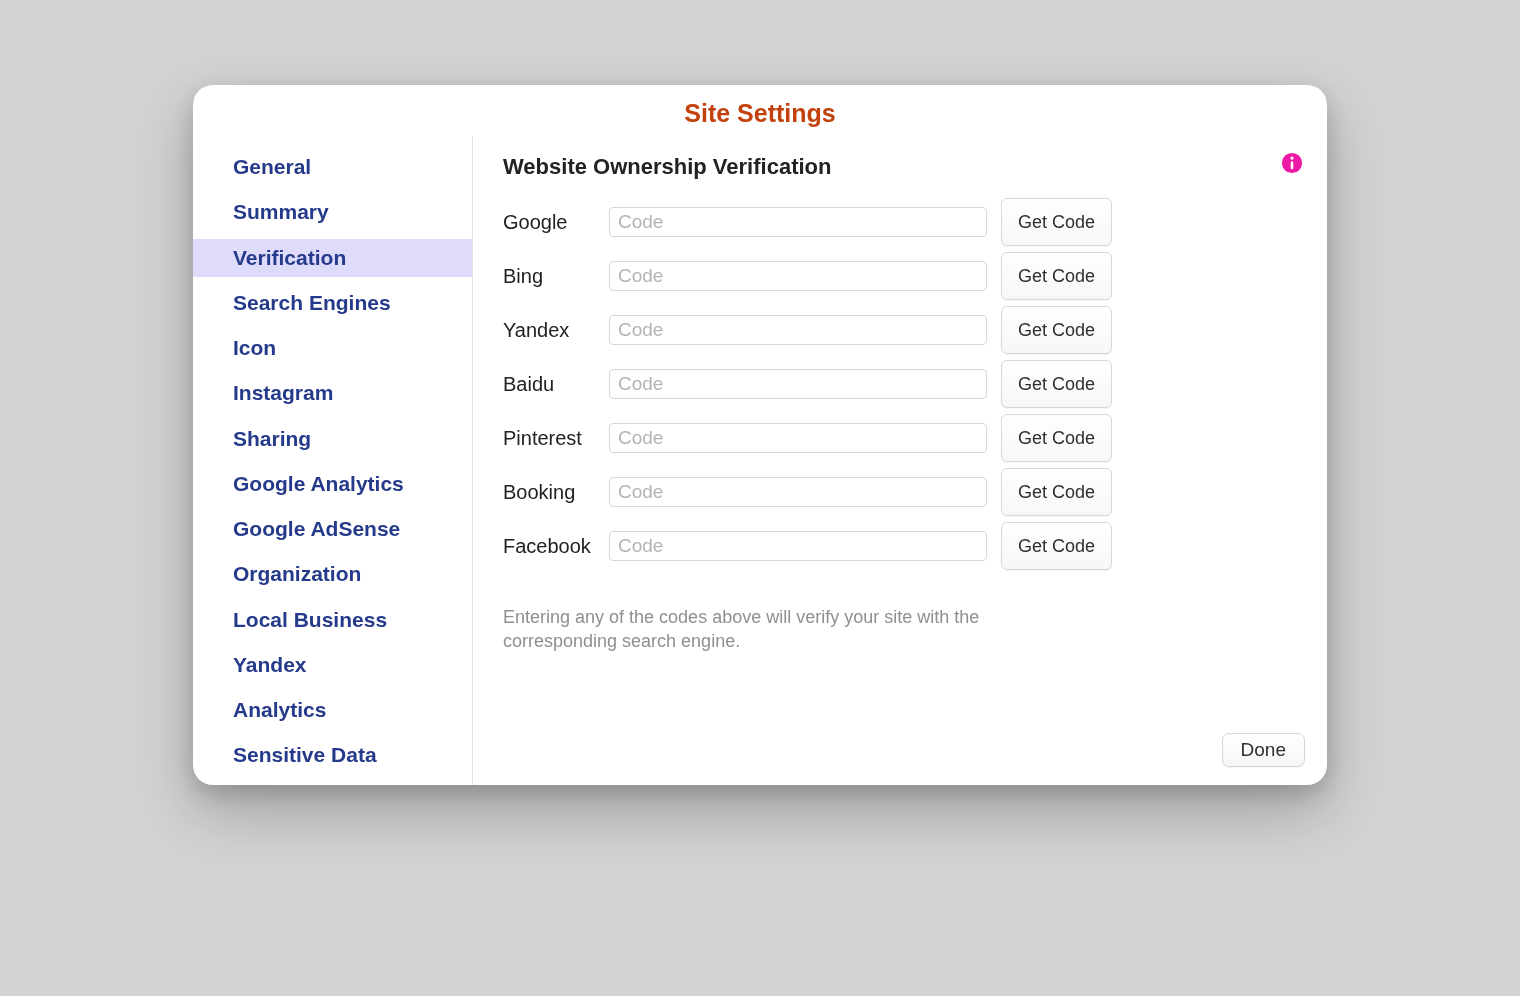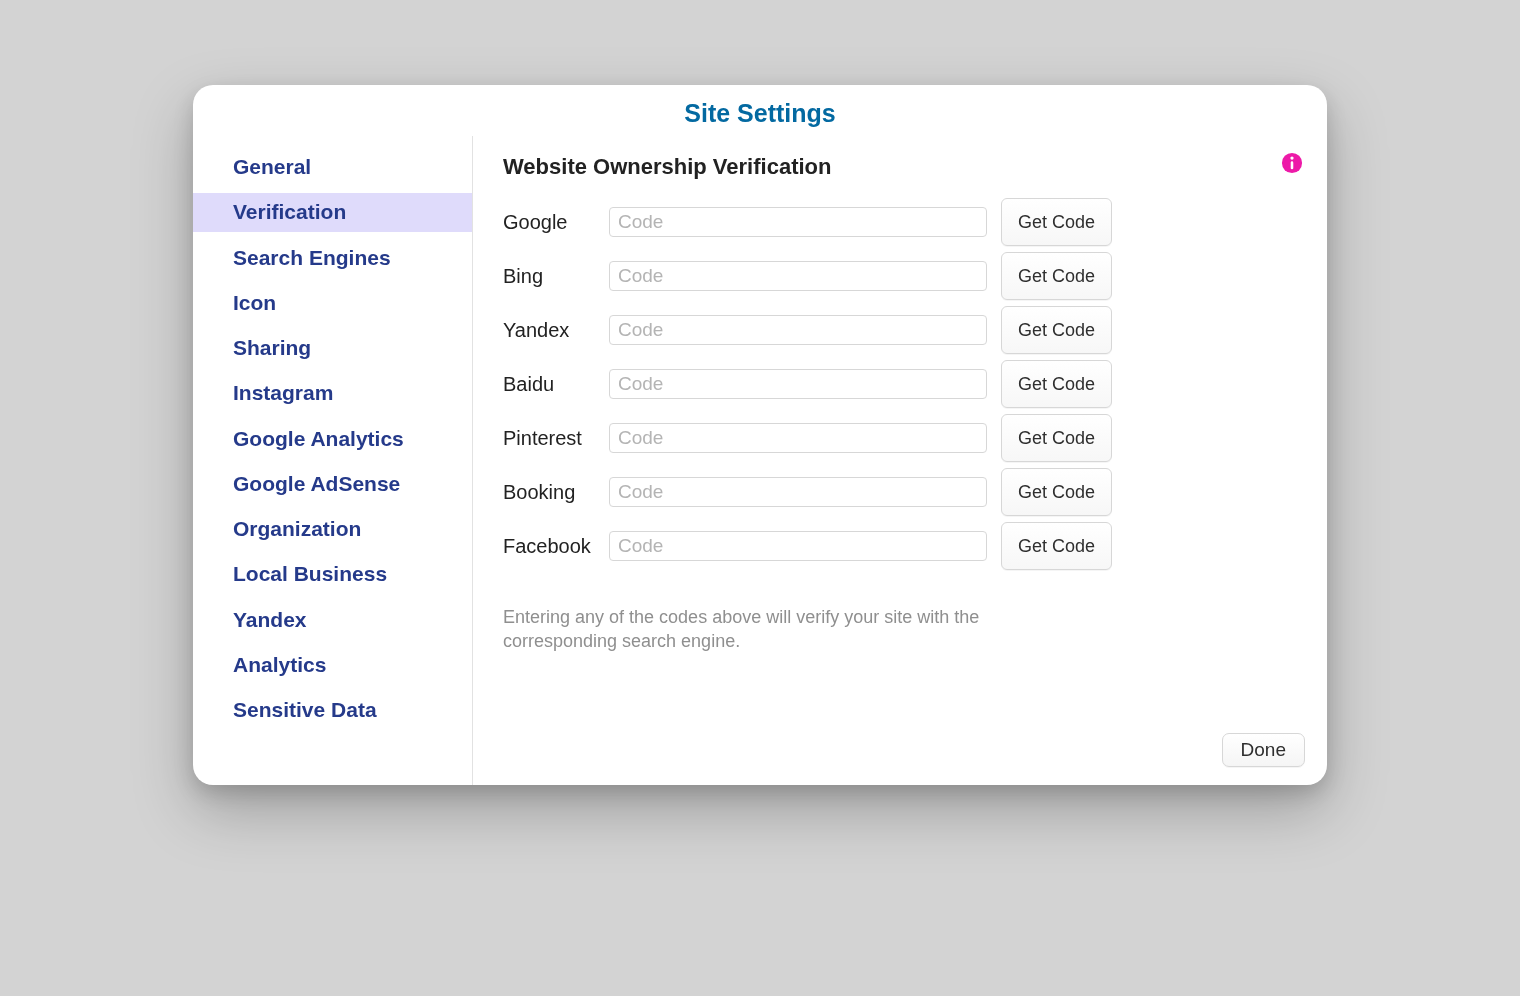--- a/index.html
+++ b/index.html
@@ -21,21 +21,21 @@
     overflow: hidden;
     position: relative;
     display: flex;
     flex-direction: column;
   }
   .modal-title {
     text-align: center;
     padding: 14px 0 8px 0;
     font-size: 25px;
     font-weight: 700;
-    color: #0369a1;
+    color: #c2410c;
   }
   .body {
     flex: 1;
     display: flex;
     min-height: 0;
   }
   .sidebar {
     width: 280px;
     border-right: 1px solid #e2e2e2;
     padding-top: 12px;
@@ -138,25 +138,26 @@
 </head>
 <body>
 
 <div class="modal">
   <h1 class="modal-title">Site Settings</h1>
 
   <div class="body">
 
     <nav class="sidebar" id="sidebar">
         <div class="sidebar-item">General</div>
+        <div class="sidebar-item">Summary</div>
         <div class="sidebar-item active">Verification</div>
         <div class="sidebar-item">Search Engines</div>
         <div class="sidebar-item">Icon</div>
+        <div class="sidebar-item">Instagram</div>
         <div class="sidebar-item">Sharing</div>
-        <div class="sidebar-item">Instagram</div>
         <div class="sidebar-item">Google Analytics</div>
         <div class="sidebar-item">Google AdSense</div>
         <div class="sidebar-item">Organization</div>
         <div class="sidebar-item">Local Business</div>
         <div class="sidebar-item">Yandex</div>
         <div class="sidebar-item">Analytics</div>
         <div class="sidebar-item">Sensitive Data</div>
       </nav>
 
     <div class="content">

